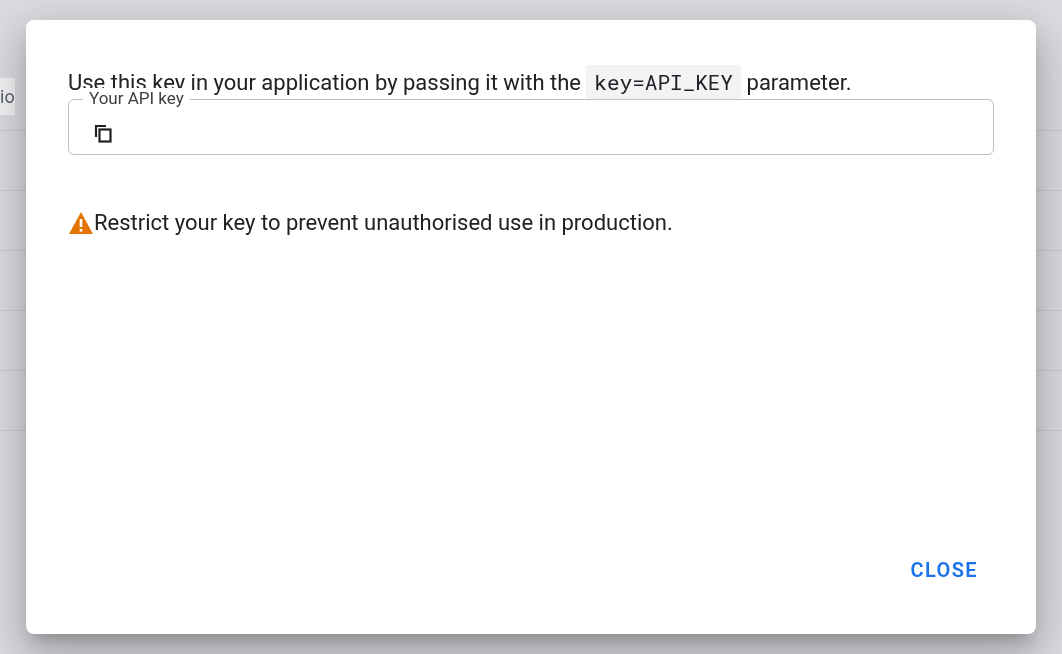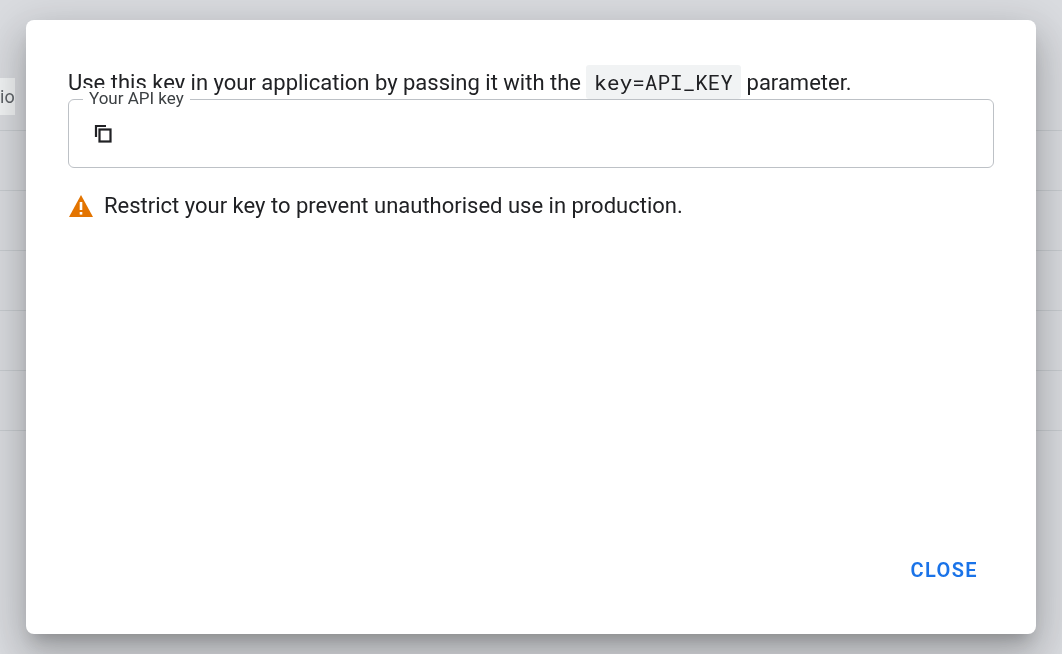--- a/index.html
+++ b/index.html
@@ -71,25 +71,25 @@
       background: #f1f3f4;
       padding: 3px 8px;
       border-radius: 3px;
       font-size: 21px;
       color: #202124;
     }
     .key-field {
       position: relative;
       border: 1px solid #bdc1c6;
       border-radius: 6px;
-      padding: 18px 18px 17px 18px;
+      padding: 18px 18px 4px 18px;
       display: flex;
       align-items: center;
       justify-content: space-between;
-      margin-bottom: 25px;
+      margin-bottom: 55px;
     }
     .key-field-label {
       position: absolute;
       top: -12px;
       left: 14px;
       background: #fff;
       padding: 0 6px;
       font-size: 17px;
       color: #3c4043;
       font-weight: 400;
@@ -111,21 +111,20 @@
       align-items: center;
       justify-content: center;
       cursor: pointer;
       border-radius: 50%;
       background: transparent;
       border: none;
     }
     .warning-row {
       display: flex;
       align-items: center;
-      gap: 10px;
     }
     .warning-text {
       font-size: 22px;
       color: #202124;
     }
     .modal-actions {
       display: flex;
       justify-content: flex-end;
       gap: 20px;
       padding: 30px 44px 42px 44px;

